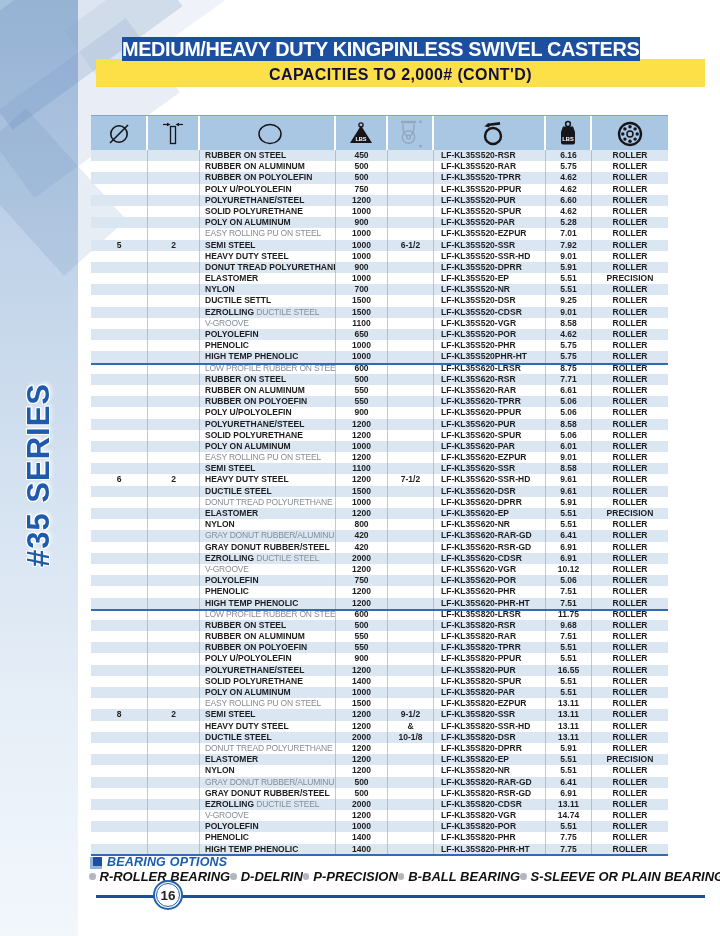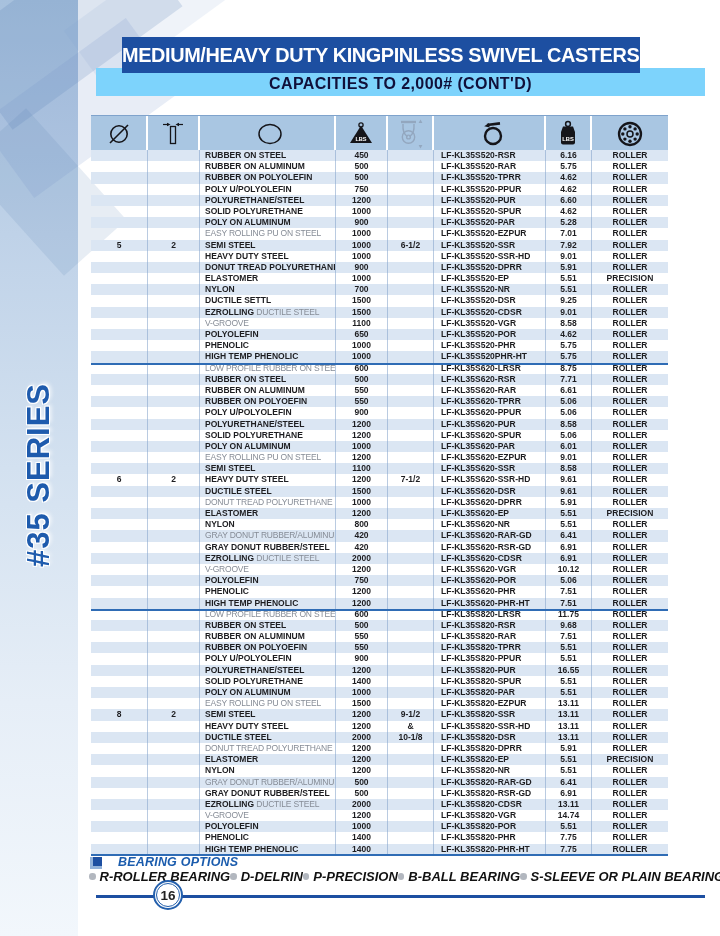--- a/index.html
+++ b/index.html
@@ -12,25 +12,25 @@
   .deco{position:absolute;background:rgba(86,124,180,.20);}
   .deco.d1{left:-38px;top:-26px;width:210px;height:104px;transform:rotate(-36deg);}
   .deco.d2{left:-10px;top:62px;width:180px;height:92px;transform:rotate(-36deg);background:rgba(110,146,198,.16);}
   .deco.d3{left:-30px;top:150px;width:150px;height:84px;transform:rotate(48deg);background:rgba(86,124,180,.14);}
   .deco.d4{left:70px;top:-20px;width:150px;height:70px;transform:rotate(-36deg);background:rgba(120,155,205,.12);}
   .series{position:absolute;left:39px;top:475px;transform:translate(-50%,-50%) rotate(-90deg);
     white-space:nowrap;font-size:31px;font-weight:bold;letter-spacing:1px;color:#1e5bad;
     text-shadow:1px 1px 0 #fff,-1px -1px 0 #fff,1px -1px 0 #fff,-1px 1px 0 #fff,2px 2px 4px rgba(255,255,255,.9);}
 
   
-  .subtitle-band{position:absolute;left:96px;top:68px;width:609px;height:28px;background:#7dd3fc;}
+  .subtitle-band{position:absolute;left:96px;top:59px;width:609px;height:28px;background:#fde047;}
   .subtitle{position:absolute;left:0;right:0;bottom:3px;text-align:center;font-size:16px;font-weight:bold;
     letter-spacing:.4px;color:#10103a;}
-  .title-bar{position:absolute;left:122px;top:37px;width:518px;height:36px;background:#1d4fa1;
-    display:flex;align-items:center;justify-content:center;}
+  .title-bar{position:absolute;left:122px;top:37px;width:518px;height:24px;background:#1d4fa1;
+    display:flex;justify-content:center;}
   .title-bar span{color:#fff;font-weight:bold;font-size:20.5px;letter-spacing:-.4px;transform:scaleX(.97);white-space:nowrap;}
 
   
   .thead{position:absolute;left:91px;top:115px;width:577px;height:35px;display:flex;border-top:1px solid #7fa3cc;}
   .th{background:#a9c6e2;display:flex;align-items:center;justify-content:center;box-sizing:border-box;border-right:2px solid #fff;}
   .th:last-child{border-right:none;}
   .tbody{position:absolute;left:91px;top:150px;width:577px;}
   .trow{display:flex;height:11.19px;line-height:11.3px;font-size:8.5px;font-weight:bold;color:#1d1d20;}
   .trow.odd{background:#dbe6f3;}
   .cell{box-sizing:border-box;text-align:center;overflow:hidden;white-space:nowrap;border-right:1px solid rgba(130,160,200,.55);}
@@ -38,21 +38,21 @@
   .c-d{width:57px}.c-w{width:52px}
   .c-tread{width:136px;text-align:left;padding-left:5px}
   .c-cap{width:52px}.c-h{width:46px}
   .c-part{width:112px;text-align:left;padding-left:7px}
   .c-wt{width:46px}.c-brg{width:76px}
   .t{font-style:normal;}
   .t.muted{font-weight:400;color:#868c96;letter-spacing:-.2px;}
   .hsep{position:absolute;left:91px;width:577px;height:2px;background:#2f6cb5;z-index:3;}
 
   
-  .bearing-head{position:absolute;left:90px;top:855px;display:flex;align-items:flex-end;gap:16px;}
+  .bearing-head{position:absolute;left:90px;top:855px;display:flex;align-items:flex-end;gap:5px;}
   .bo-icon{width:9px;height:9px;background:#1d4fa1;border-left:3px solid #93b3da;border-bottom:3px solid #93b3da;}
   .bearing-head span{font-size:12.5px;font-weight:bold;font-style:italic;color:#1b5cad;letter-spacing:.2px;}
   .legend{position:absolute;left:89px;top:869px;width:582px;display:flex;justify-content:space-between;align-items:center;}
   .legend-item{font-size:13px;font-weight:bold;font-style:italic;color:#111;display:flex;align-items:center;white-space:nowrap;}
   .legend-item::before{content:"";width:6.5px;height:6.5px;border-radius:50%;background:#b2b7bf;margin-right:4px;flex:none;}
   .foot-rule{position:absolute;left:96px;top:895px;width:609px;height:3px;background:#1d4fa1;z-index:1;}
   .page-badge{position:absolute;left:112px;top:880px;width:30px;height:30px;border:2px solid #2460ad;border-radius:50%;
     background:#fff;z-index:2;box-sizing:border-box;display:flex;align-items:center;justify-content:center;margin-left:41px;}
   .page-badge .ring{width:22px;height:22px;border:1px solid #2460ad;border-radius:50%;
     display:flex;align-items:center;justify-content:center;font-size:13.5px;font-weight:bold;color:#222;}

